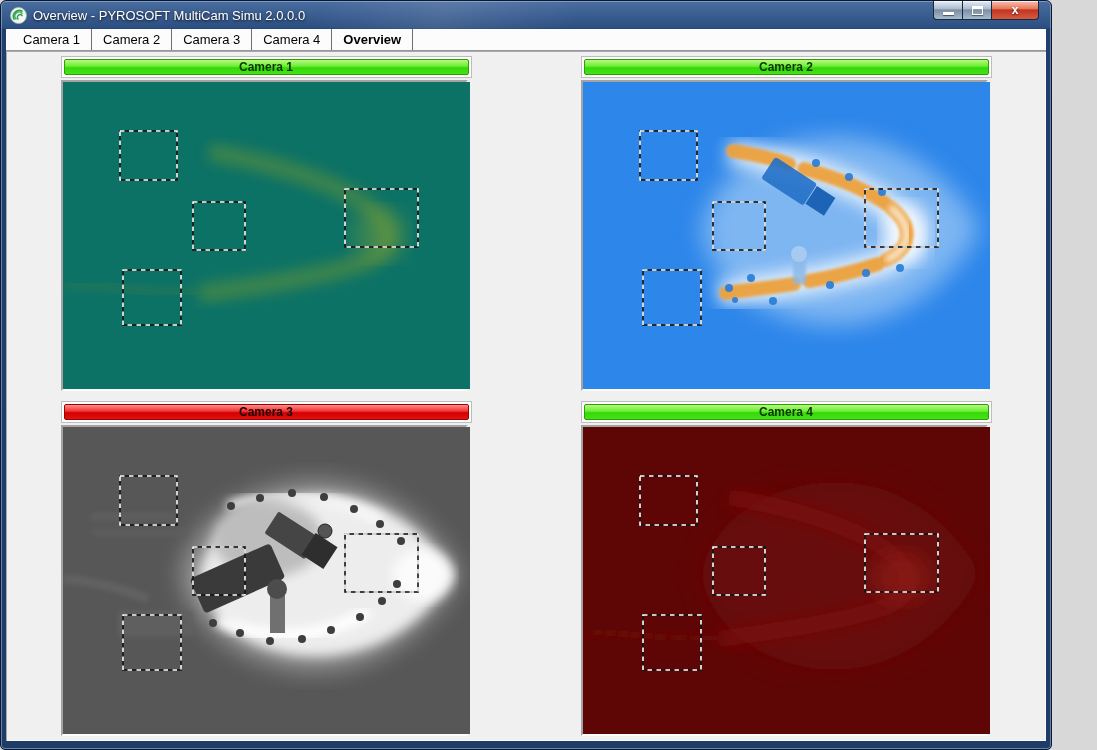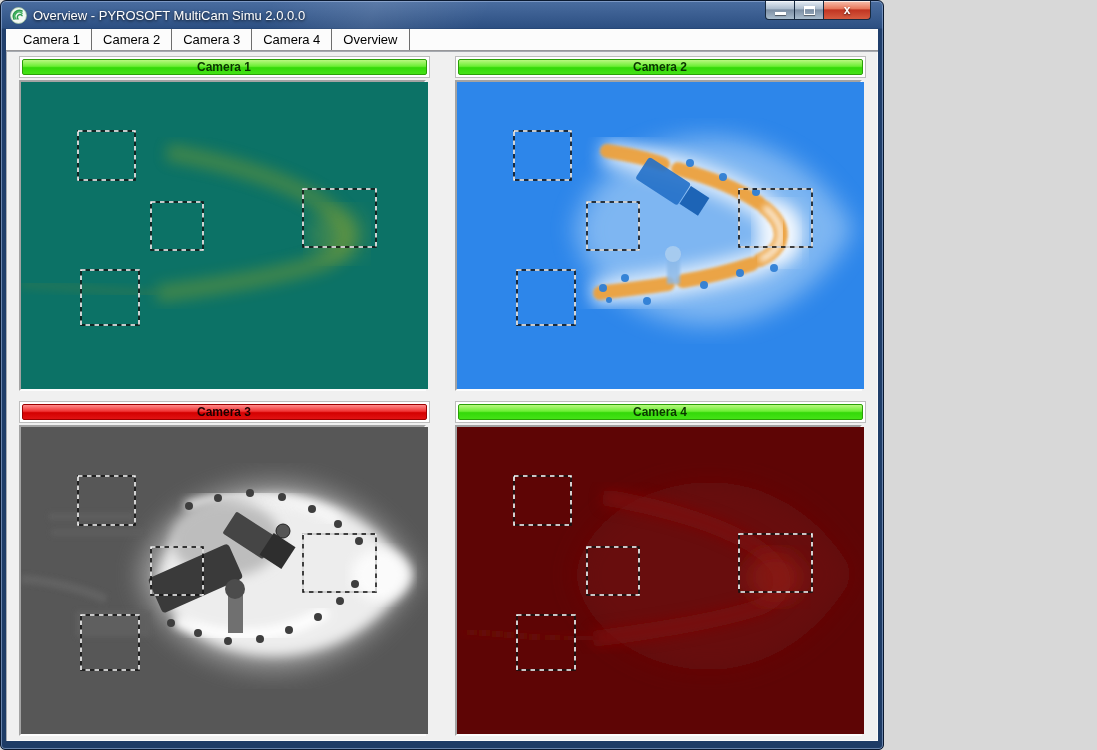--- a/index.html
+++ b/index.html
@@ -1,19 +1,19 @@
 <!DOCTYPE html>
 <html><head>
 <meta charset="utf-8">
 <style>
   * { margin:0; padding:0; box-sizing:border-box; }
   html,body { background:#d8d8d8; font-family:"Liberation Sans", sans-serif; }
 
   .window {
-    width:884px; height:750px; position:relative;
+    width:1052px; height:750px; position:relative;
     display:flex; flex-direction:column;
     border:1px solid #0a1930; border-radius:6px 6px 5px 5px;
     background:linear-gradient(180deg,#4a6da0 0px,#2c4f82 27px,#203f6c 28px,#1e3c66 100%);
     box-shadow: inset 0 0 0 1px rgba(165,190,225,.55);
     padding:0 5px 8px 5px; overflow:hidden;
   }
 
   
   .titlebar {
     height:28px; flex:0 0 28px; display:flex; align-items:center;
@@ -42,21 +42,21 @@
   
   .tabstrip {
     flex:0 0 22px; height:22px; background:#fcfcfc;
     display:flex; align-items:stretch; padding-left:6px;
     border-bottom:1px solid #97979a;
   }
   .tab {
     padding:3px 11px 0 11px; font-size:13px; color:#000;
     border-right:1px solid #6e6e6e; white-space:nowrap; cursor:default;
   }
-  .tab.active { font-weight:normal; }
+  .tab.active { font-weight:bold; }
 
   
   .content {
     flex:1 1 auto; background:#f0f0f0;
     box-shadow: inset 1px 1px 0 #a6aab0, inset -1px -1px 0 #fafafa;
   }
   .grid { display:grid; grid-template-columns:1fr 1fr; grid-template-rows:1fr 1fr; height:100%; }
   .cell { display:flex; align-items:center; justify-content:center; }
   .panel { width:411px; }
 

